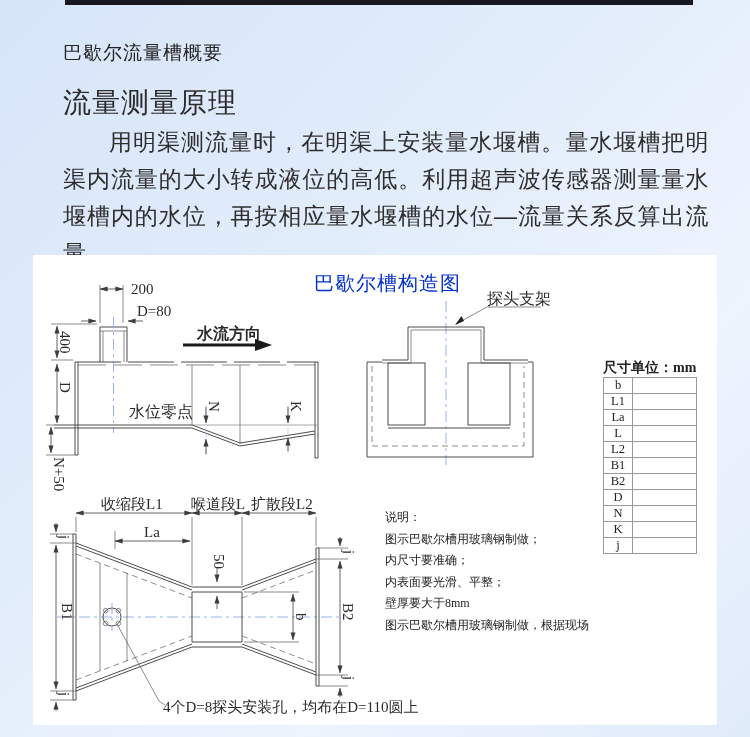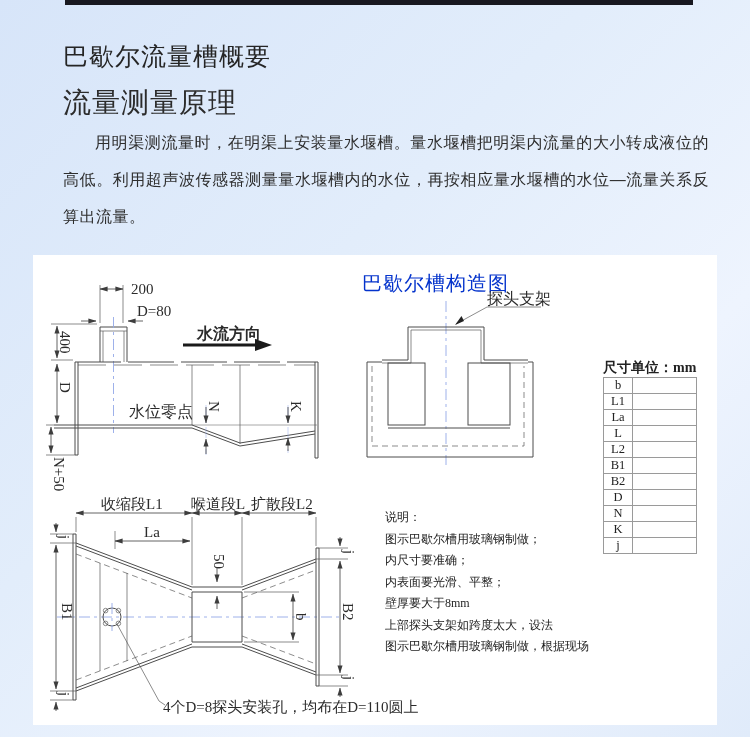--- a/index.html
+++ b/index.html
@@ -2,29 +2,29 @@
 <html><head>
 <meta charset="utf-8">
 <style>
   html,body{margin:0;padding:0;}
   body{
     width:750px;height:737px;position:relative;overflow:hidden;
     background:linear-gradient(135deg,#d7e5f9 0%,#e2edfb 40%,#eef4fe 70%,#e0ebfa 100%);
     font-family:"Liberation Sans","DejaVu Sans",sans-serif;
   }
   .topbar{position:absolute;left:65px;top:0;width:628px;height:5px;background:#181820;}
-  .h1{position:absolute;left:63px;top:40px;font-size:25px;color:#252525;letter-spacing:1px;font-weight:500;}
+  .h1{position:absolute;left:63px;top:40px;font-size:19px;color:#252525;letter-spacing:1px;font-weight:500;}
   .h2{position:absolute;left:63px;top:84px;font-size:28px;color:#2b2b2b;letter-spacing:1px;font-weight:400;}
   .para{
     position:absolute;left:63px;top:124px;width:646px;
-    font-size:16px;line-height:37px;color:#2e2e2e;
+    font-size:23px;line-height:37px;color:#2e2e2e;
     text-indent:2em;text-align:justify;letter-spacing:.5px;
   }
   .panel{position:absolute;left:33px;top:255px;width:684px;height:470px;background:#ffffff;}
-  .dtitle{position:absolute;left:281px;top:15px;font-size:20px;color:#0433cc;letter-spacing:1px;margin-left:48px;}
+  .dtitle{position:absolute;left:281px;top:15px;font-size:20px;color:#0433cc;letter-spacing:1px;}
   .drawing{position:absolute;left:0;top:0;}
   .notes{position:absolute;left:352px;top:252px;width:330px;color:#222;
          font-family:"Liberation Serif","DejaVu Serif",serif;font-size:12px;line-height:21.5px;}
   .unit{position:absolute;left:570px;top:104px;font-size:14px;font-weight:bold;color:#222;
         font-family:"Liberation Serif","DejaVu Serif",serif;}
   .dtab{position:absolute;left:570px;top:122px;width:92px;border:1px solid #9a9a9a;border-bottom:none;}
   .dtab .row{display:flex;height:15px;border-bottom:1px solid #9a9a9a;}
   .dtab .lab{width:28px;border-right:1px solid #9a9a9a;text-align:center;
              font-family:"Liberation Serif","DejaVu Serif",serif;font-size:12.5px;color:#222;line-height:15px;}
   .dtab .val{flex:1;}
@@ -230,16 +230,15 @@
         <div class="val"></div>
       </div>
   </div>
 
   <div class="notes">
     <div>说明：</div>
     <div>图示巴歇尔槽用玻璃钢制做；</div>
     <div>内尺寸要准确；</div>
     <div>内表面要光滑、平整；</div>
     <div>壁厚要大于8mm</div>
-    <div>上部探头支架如跨度太大，设法</div>
     <div>图示巴歇尔槽用玻璃钢制做，根据现场</div>
   </div>
 </div>
 
 </body></html>

